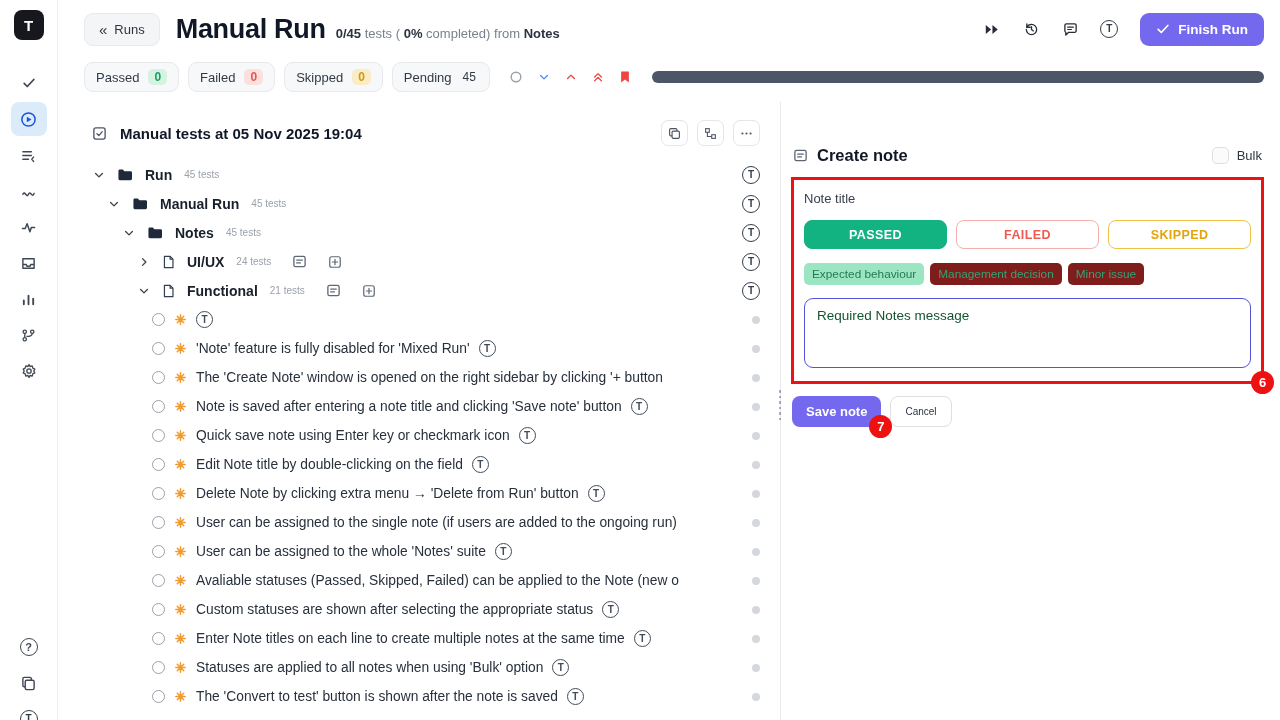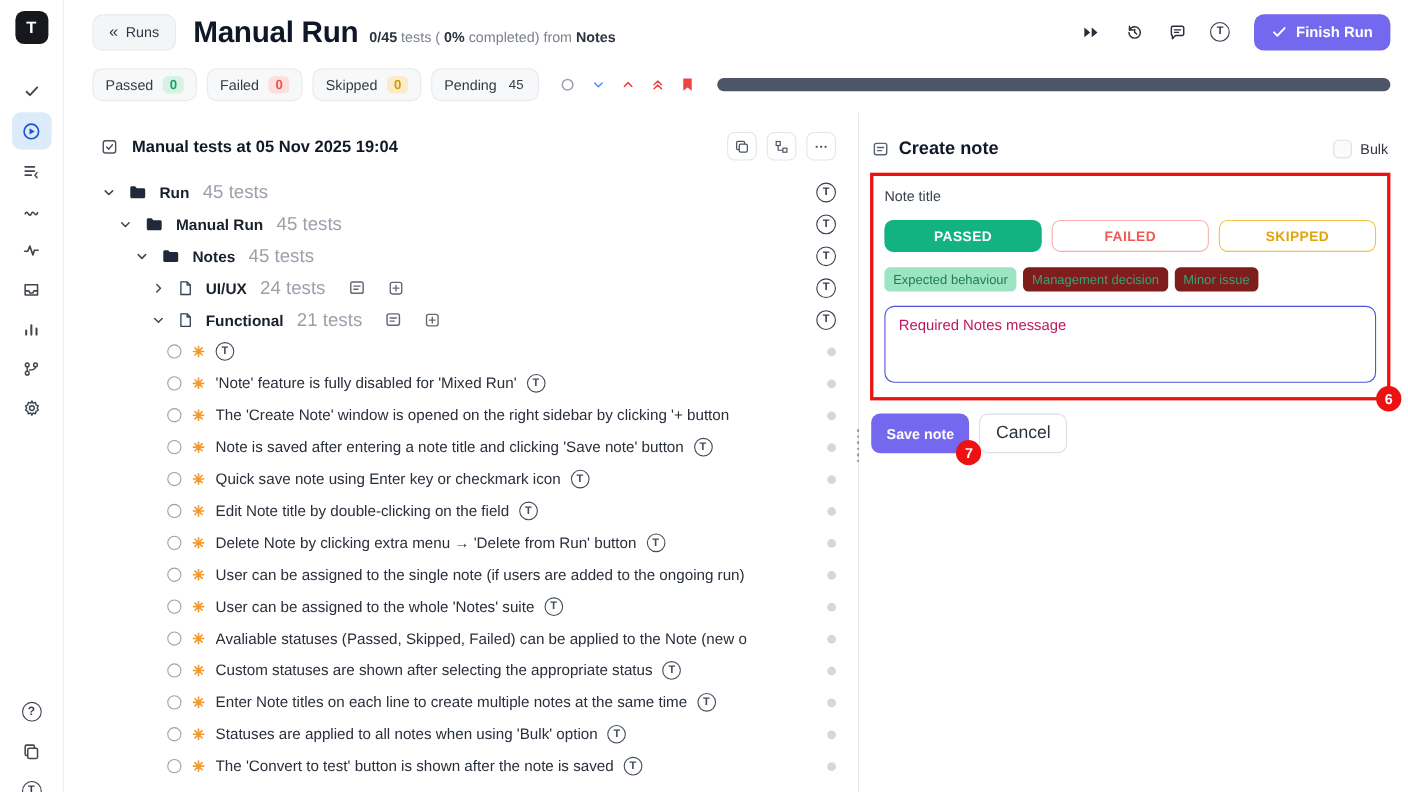--- a/index.html
+++ b/index.html
@@ -56,63 +56,63 @@
   .run-header { display: flex; align-items: center; gap: 13px; padding: 18px 20px 8px 34px; color: #4a5361; }
   .run-title { font-size: 15px; font-weight: 700; color: #101828; }
   .run-tools { margin-left: auto; display: flex; gap: 9px; }
   .tool-btn { width: 27px; height: 26px; border: 1px solid #e3e6ea; border-radius: 7px; background: #fff; display: flex; align-items: center; justify-content: center; color: #4a5361; cursor: pointer; }
 
   .tree { padding: 6px 0 0; font-size: 14px; overflow: hidden; }
   .tree-row { display: flex; align-items: center; gap: 12px; height: 29px; padding-right: 20px; cursor: pointer; }
   .chev { color: #3d4550; width: 13px; justify-content: center; }
   .tree-name { font-weight: 700; color: #18202b; font-size: 14px; white-space: nowrap; }
   .tree-row.suite .tree-name { font-weight: 600; }
-  .tree-meta { color: #9aa1ab; font-size: 17px; white-space: nowrap; }
+  .tree-meta { color: #9aa1ab; font-size: 10px; white-space: nowrap; }
   .suite-tool { color: #5f6875; margin-left: 9px; display: inline-flex; cursor: pointer; }
   .row-right { margin-left: auto; }
   .t-badge { display: inline-flex; cursor: pointer; }
   .t-badge.small .t-ring { width: 17px; height: 17px; border-color: #434c59; color: #434c59; }
 
   .test-row { display: flex; align-items: center; gap: 9px; height: 29px; padding: 0 20px 0 94px; white-space: nowrap; overflow: hidden; cursor: pointer; }
   .radio { width: 13px; height: 13px; border: 1.5px solid #9aa1ab; border-radius: 50%; flex: none; cursor: pointer; background: #fff; }
   .test-title { font-size: 13.8px; color: #27303c; flex: 0 1 auto; min-width: 0; overflow: hidden; }
   .gray-dot { width: 8px; height: 8px; border-radius: 50%; background: #d4d8dd; flex: none; }
 
   
   .note-panel { flex: 1; min-width: 0; padding: 22px 16px 0 10px; position: relative; background: #fff; }
-  .note-head { display: flex; align-items: center; gap: 9px; padding: 2px 2px 12px; color: #5b6573; }
+  .note-head { display: flex; align-items: center; gap: 9px; padding: 2px 2px 12px; color: #5b6573; margin-top: 20px; }
   .note-title { font-size: 16.5px; font-weight: 700; color: #101828; }
   .bulk { margin-left: auto; display: flex; align-items: center; gap: 8px; font-size: 13px; color: #2f3640; cursor: pointer; }
   .bulk-box { width: 17px; height: 17px; border: 1.5px solid #dcdfe3; border-radius: 5px; background: #fbfbfc; cursor: pointer; }
 
   .annot-rect { position: relative; border: 3px solid #ee1111; padding: 9px 10px 13px; }
   .field-label { font-size: 13px; color: #39414d; margin: 2px 0 8px; }
   .title-row { display: flex; gap: 9px; align-items: center; }
   .note-input { flex: 1; height: 33px; border: 1px solid #dcdfe3; border-radius: 8px; padding: 0 12px; font-size: 13.5px; color: #2a3340; font-family: inherit; outline: none; background: #fff; min-width: 0; }
   .confirm-btn { width: 34px; height: 33px; flex: none; background: #5f6af0; border: none; border-radius: 8px; color: #fff; display: flex; align-items: center; justify-content: center; cursor: pointer; }
 
   .status-row { display: flex; gap: 9px; margin-top: 14px; }
   .status-btn { flex: 1; height: 29px; border-radius: 8px; font-size: 12.5px; font-weight: 700; letter-spacing: 0.4px; cursor: pointer; font-family: inherit; }
   .status-btn.passed { background: #12b380; border: 1px solid #12b380; color: #fff; }
   .status-btn.failed { background: #fff; border: 1.5px solid #f8aeab; color: #ef5a52; }
   .status-btn.skipped { background: #fff; border: 1.5px solid #f2c244; color: #e3a30b; }
 
   .tag-row { display: flex; gap: 6px; margin-top: 14px; flex-wrap: nowrap; }
   .tag { font-size: 11.8px; padding: 4px 8px; border-radius: 5px; background: #7f1d1d; color: #34a273; cursor: pointer; white-space: nowrap; }
   .tag.selected { background: #9ce5c3; color: #237a52; }
 
-  .note-textarea { width: 100%; height: 70px; margin-top: 13px; border: 1.6px solid #5553d8; border-radius: 9px; padding: 9px 12px; font-size: 13.5px; color: #be185d; font-family: inherit; resize: none; outline: none; display: block; }
+  .note-textarea { width: 100%; height: 70px; margin-top: 13px; border: 1.6px solid #5553d8; border-radius: 9px; padding: 9px 12px; font-size: 13.5px; color: #14532d; font-family: inherit; resize: none; outline: none; display: block; }
 
   .marker { position: absolute; width: 23px; height: 23px; border-radius: 50%; background: #ee1111; color: #fff; font-size: 13px; font-weight: 700; display: flex; align-items: center; justify-content: center; z-index: 5; }
   .marker-6 { right: -13px; bottom: -13px; }
   .marker-7 { right: -11px; bottom: -11px; }
 
   .actions-row { display: flex; gap: 9px; margin-top: 12px; padding-left: 1px; }
   .save-btn { position: relative; background: #7468ee; color: #fff; border: none; border-radius: 8px; padding: 8px 14px; font-size: 13px; font-weight: 600; font-family: inherit; cursor: pointer; }
-  .cancel-btn { background: #fff; border: 1px solid #dcdfe3; border-radius: 8px; padding: 8px 14px; font-size: 16px; color: #2a3340; font-weight: 500; font-family: inherit; cursor: pointer; }
+  .cancel-btn { background: #fff; border: 1px solid #dcdfe3; border-radius: 8px; padding: 8px 14px; font-size: 10px; color: #2a3340; font-weight: 500; font-family: inherit; cursor: pointer; }
 </style>
 </head>
 <body>
 
 <div class="app">
 
   <nav class="sidebar">
     <div class="logo">
       <span>T</span>
     </div>

